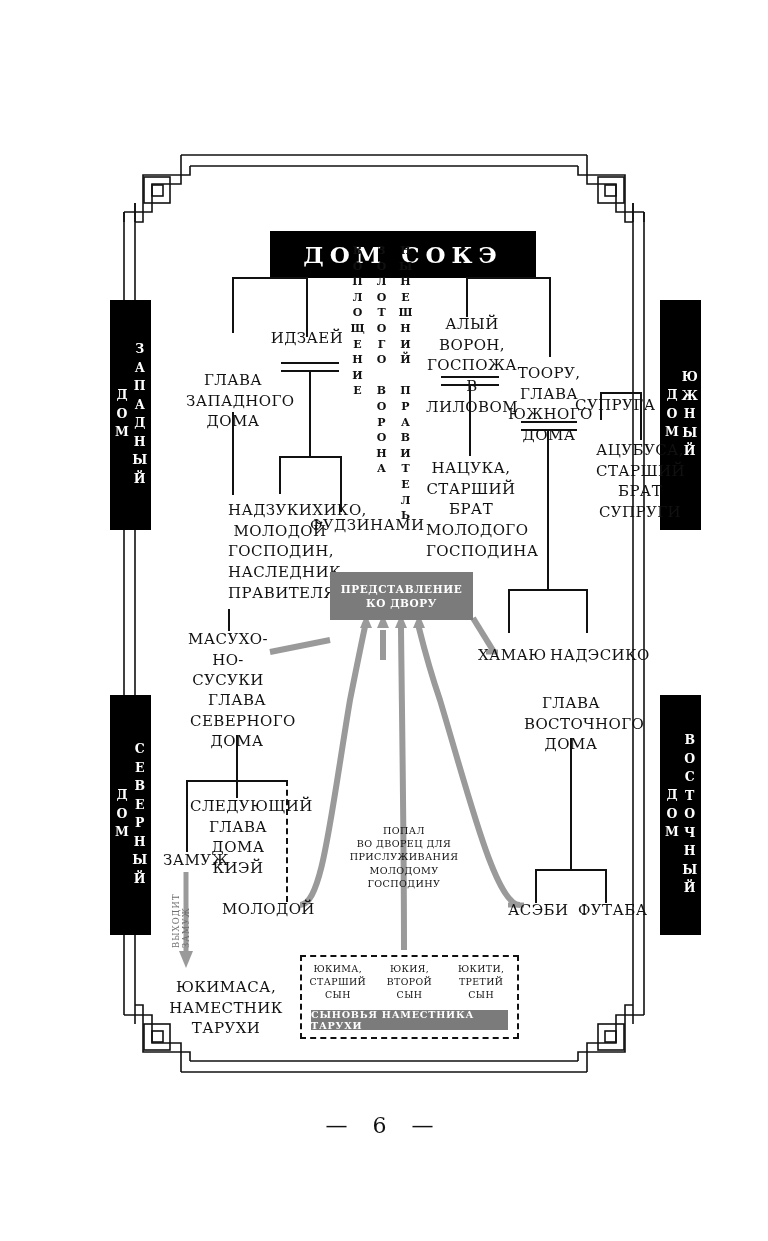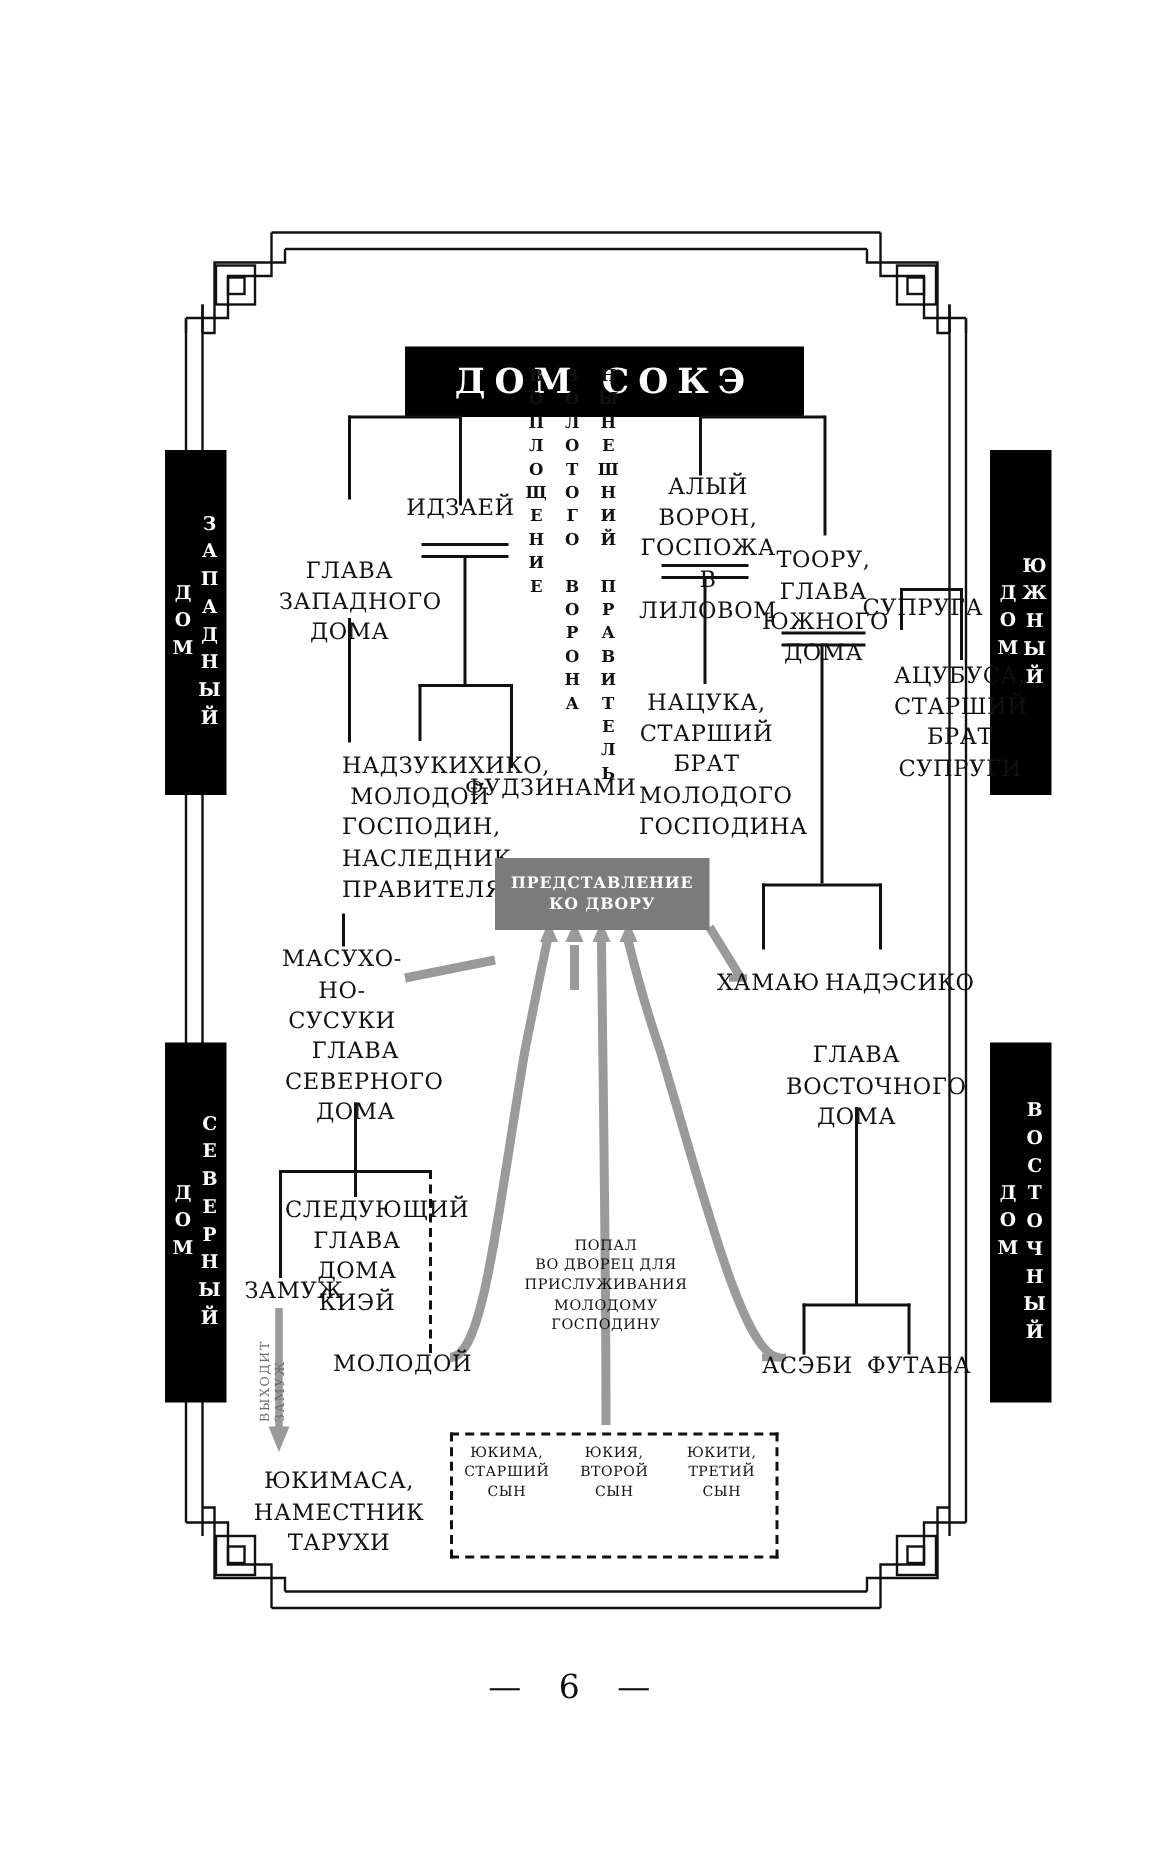--- a/index.html
+++ b/index.html
@@ -323,15 +323,16 @@
     <div class="node">ЮКИМА,
 СТАРШИЙ
 СЫН</div>
     <div class="node">ЮКИЯ,
 ВТОРОЙ
 СЫН</div>
     <div class="node">ЮКИТИ,
 ТРЕТИЙ
 СЫН</div>
   </div>
+  <div class="sons-banner">СЫНОВЬЯ НАМЕСТНИКА ТАРУХИ</div>
 </div>
 
 <div class="page-no">— 6 —</div>
 
 </body></html>

